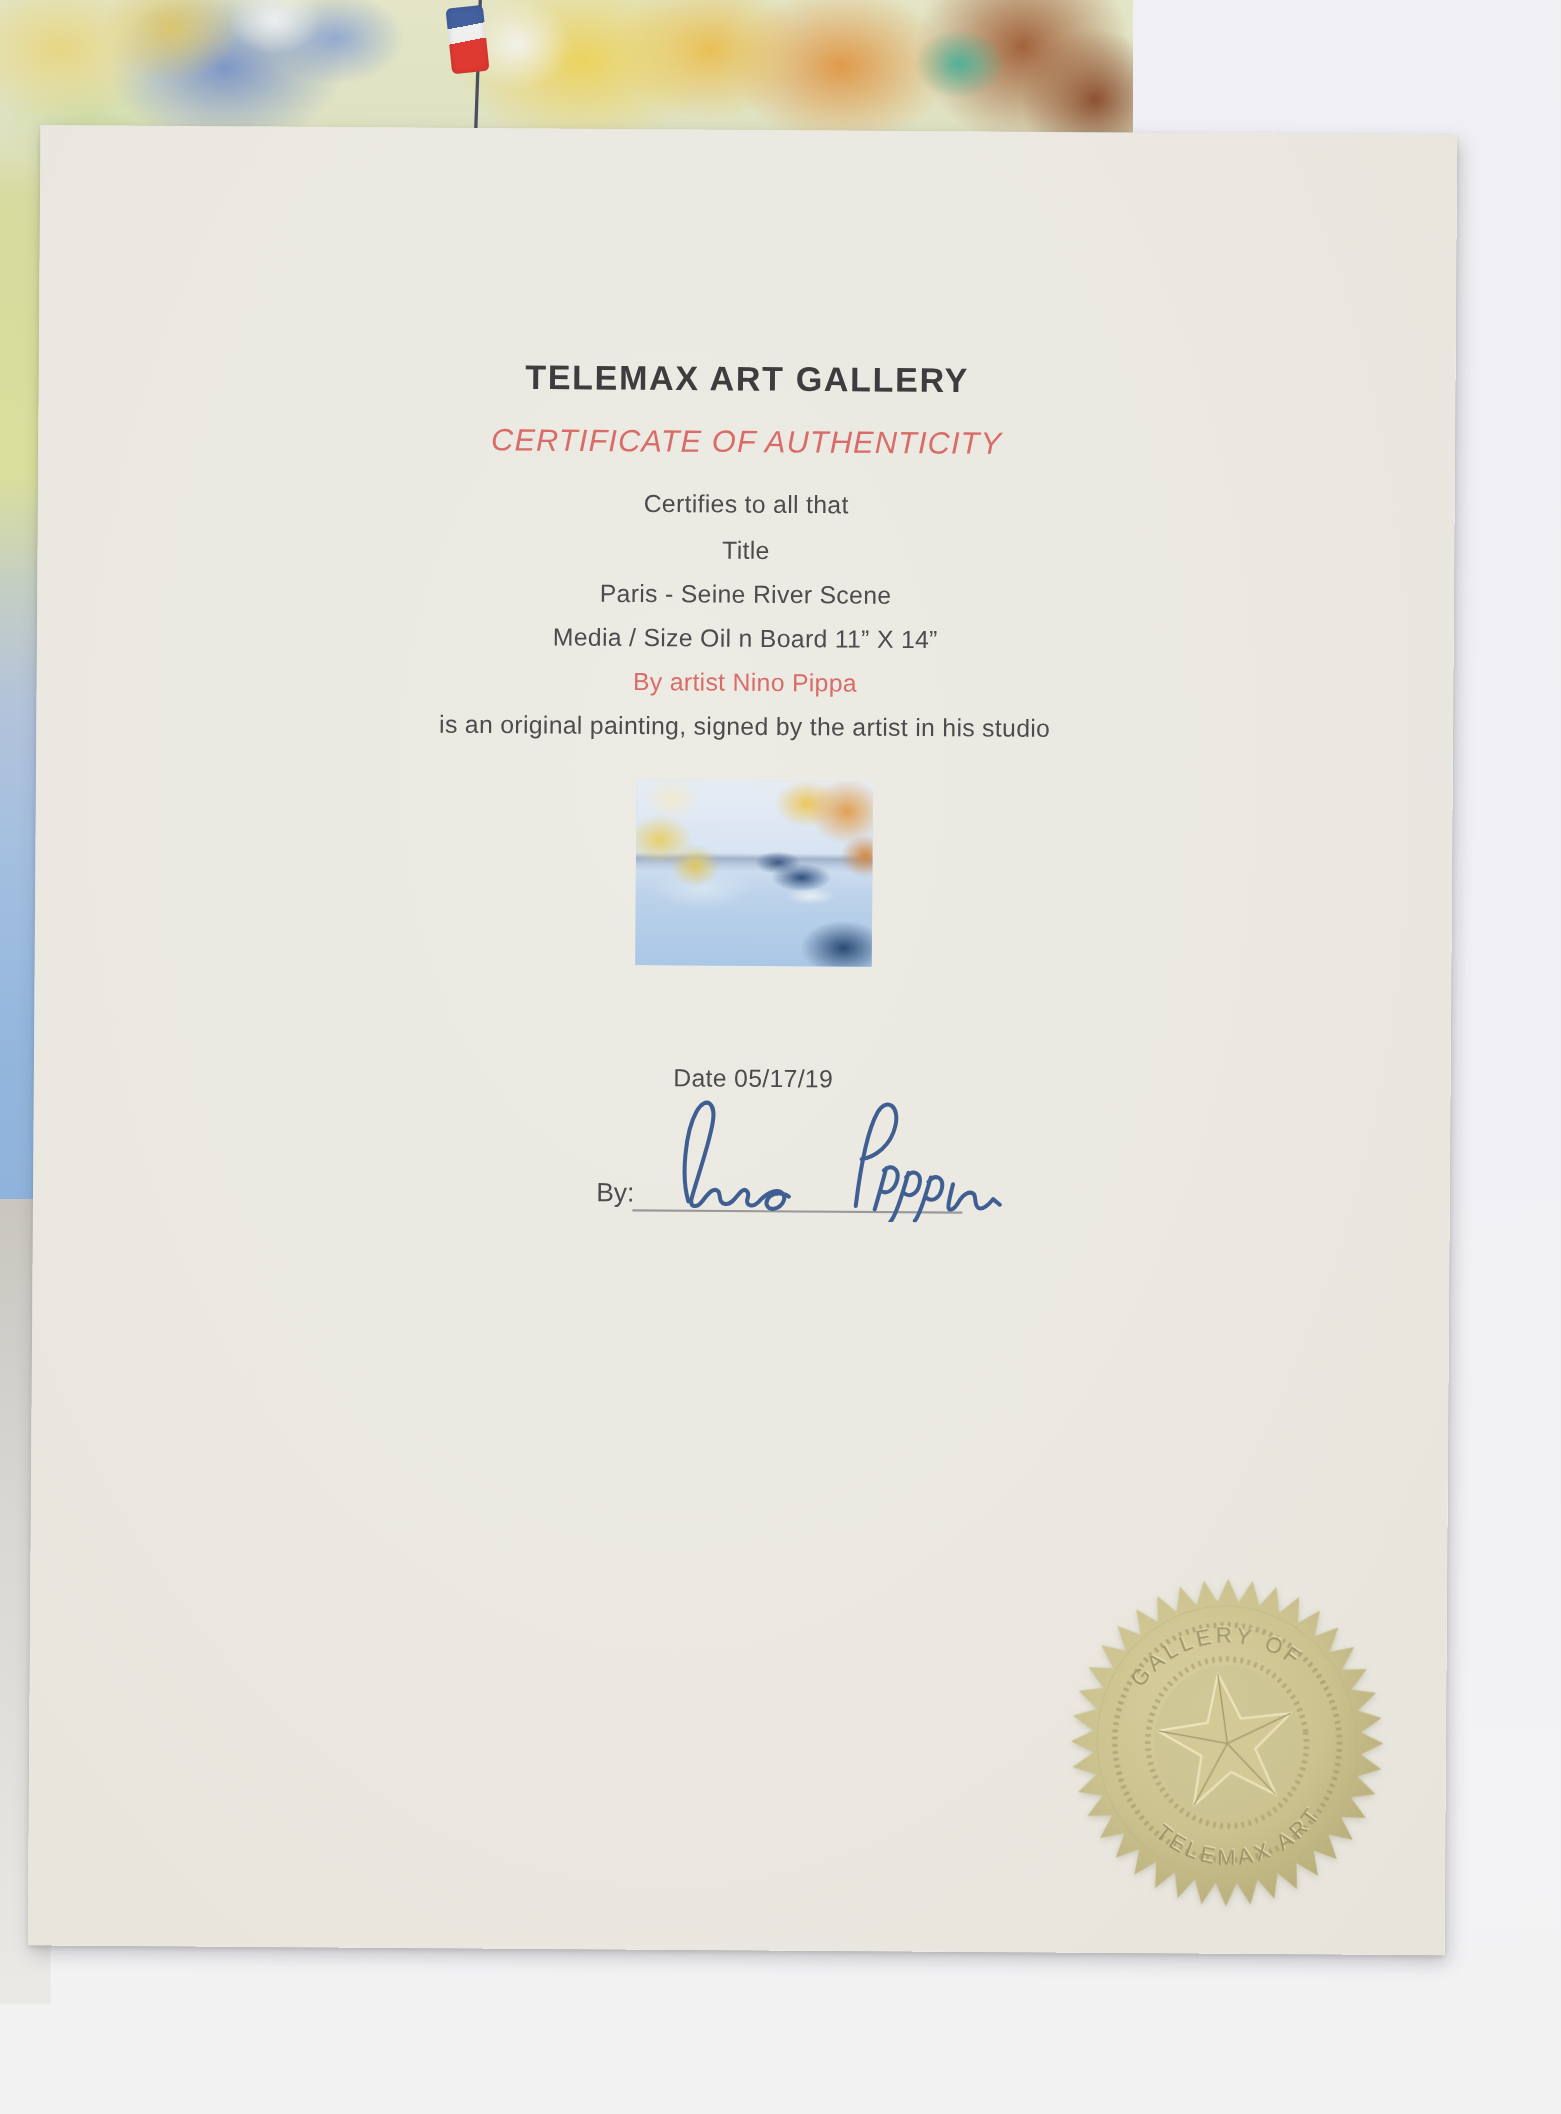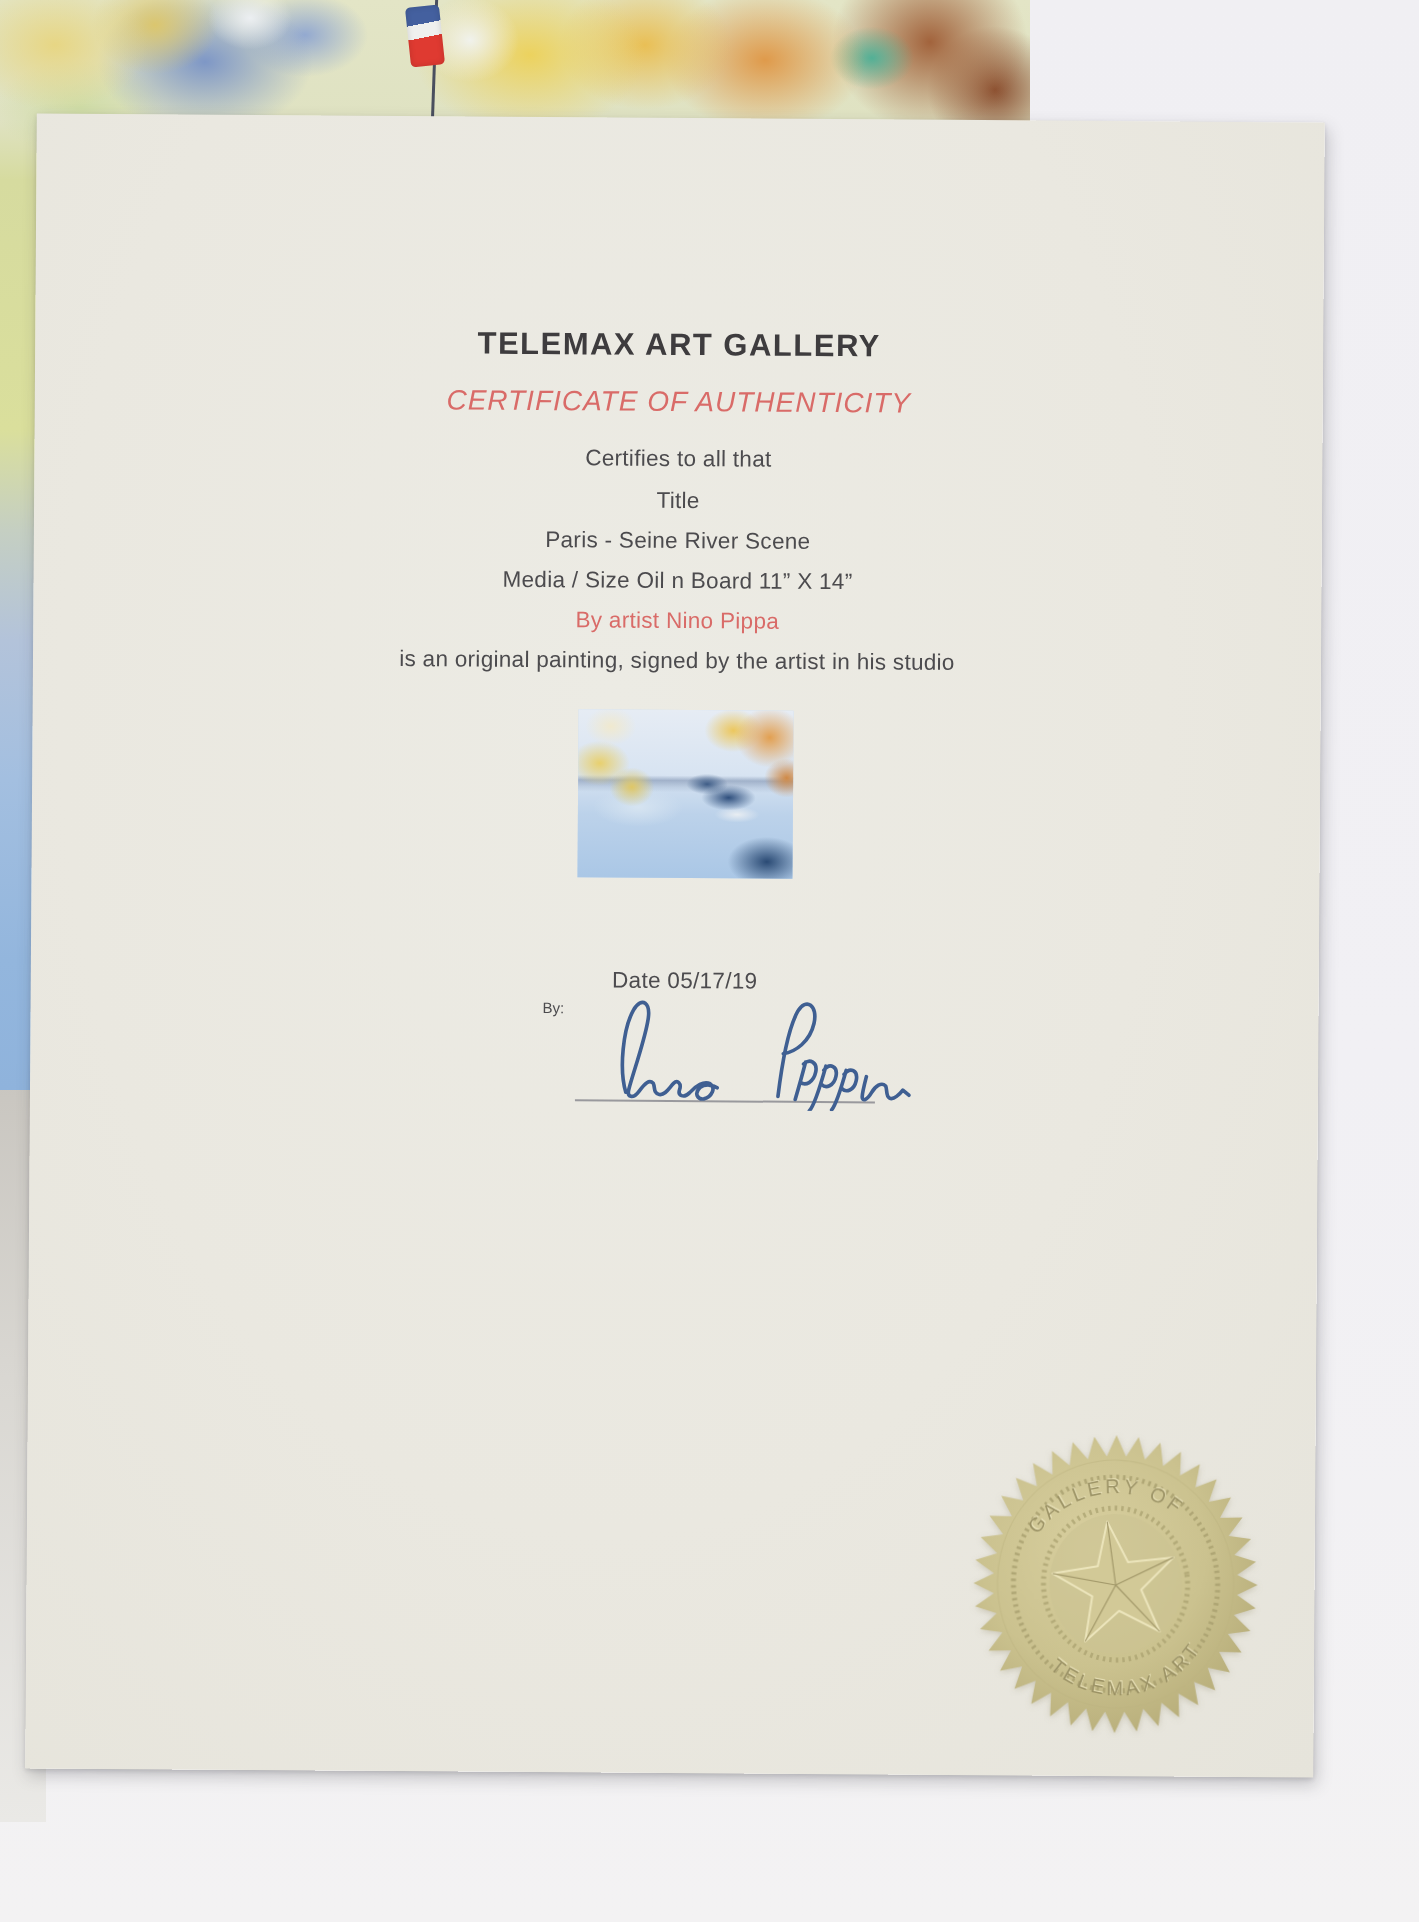--- a/index.html
+++ b/index.html
@@ -68,21 +68,21 @@
       radial-gradient(ellipse 40px 30px at 72% 12%, #ecc75e, rgba(236,199,94,0) 72%),
       radial-gradient(ellipse 30px 26px at 97% 40%, #d08a47, rgba(208,138,71,0) 75%),
       radial-gradient(ellipse 26px 13px at 60% 44%, #3f5d87, rgba(63,93,135,0) 80%),
       radial-gradient(ellipse 34px 16px at 70% 52%, #2f4f7d, rgba(47,79,125,0) 80%),
       radial-gradient(ellipse 28px 10px at 74% 62%, #e8edf2, rgba(232,237,242,0) 80%),
       radial-gradient(ellipse 50px 32px at 88% 90%, #2a4a74, rgba(42,74,116,0) 78%),
       radial-gradient(ellipse 60px 26px at 28% 58%, #d6e4f1, rgba(214,228,241,0) 75%),
       linear-gradient(180deg, rgba(0,0,0,0) 39%, rgba(100,120,155,.45) 42%, rgba(130,150,180,.22) 46%, rgba(0,0,0,0) 49%),
       linear-gradient(180deg,#e6ecf4 0%,#d8e4f2 38%,#bcd2ea 62%,#aac7e6 100%);
   }
-  .by-label{position:absolute;left:512px;top:882px;font-size:15px;color:#4c4b4e;}
+  .by-label{position:absolute;left:512px;top:954px;font-size:24px;color:#4c4b4e;}
   .sig-underline{position:absolute;left:545px;top:982px;width:300px;height:2px;background:#84848c;opacity:.8;}
   .signature{position:absolute;left:540px;top:880px;width:345px;height:112px;}
   .seal{position:absolute;left:945px;top:1312px;width:288px;height:302px;filter:drop-shadow(0 2px 3px rgba(120,110,70,.25));}
   .seal text{font-family:"Liberation Sans",sans-serif;}
 </style>
 </head>
 <body>
 
 <div id="canvas">
 

